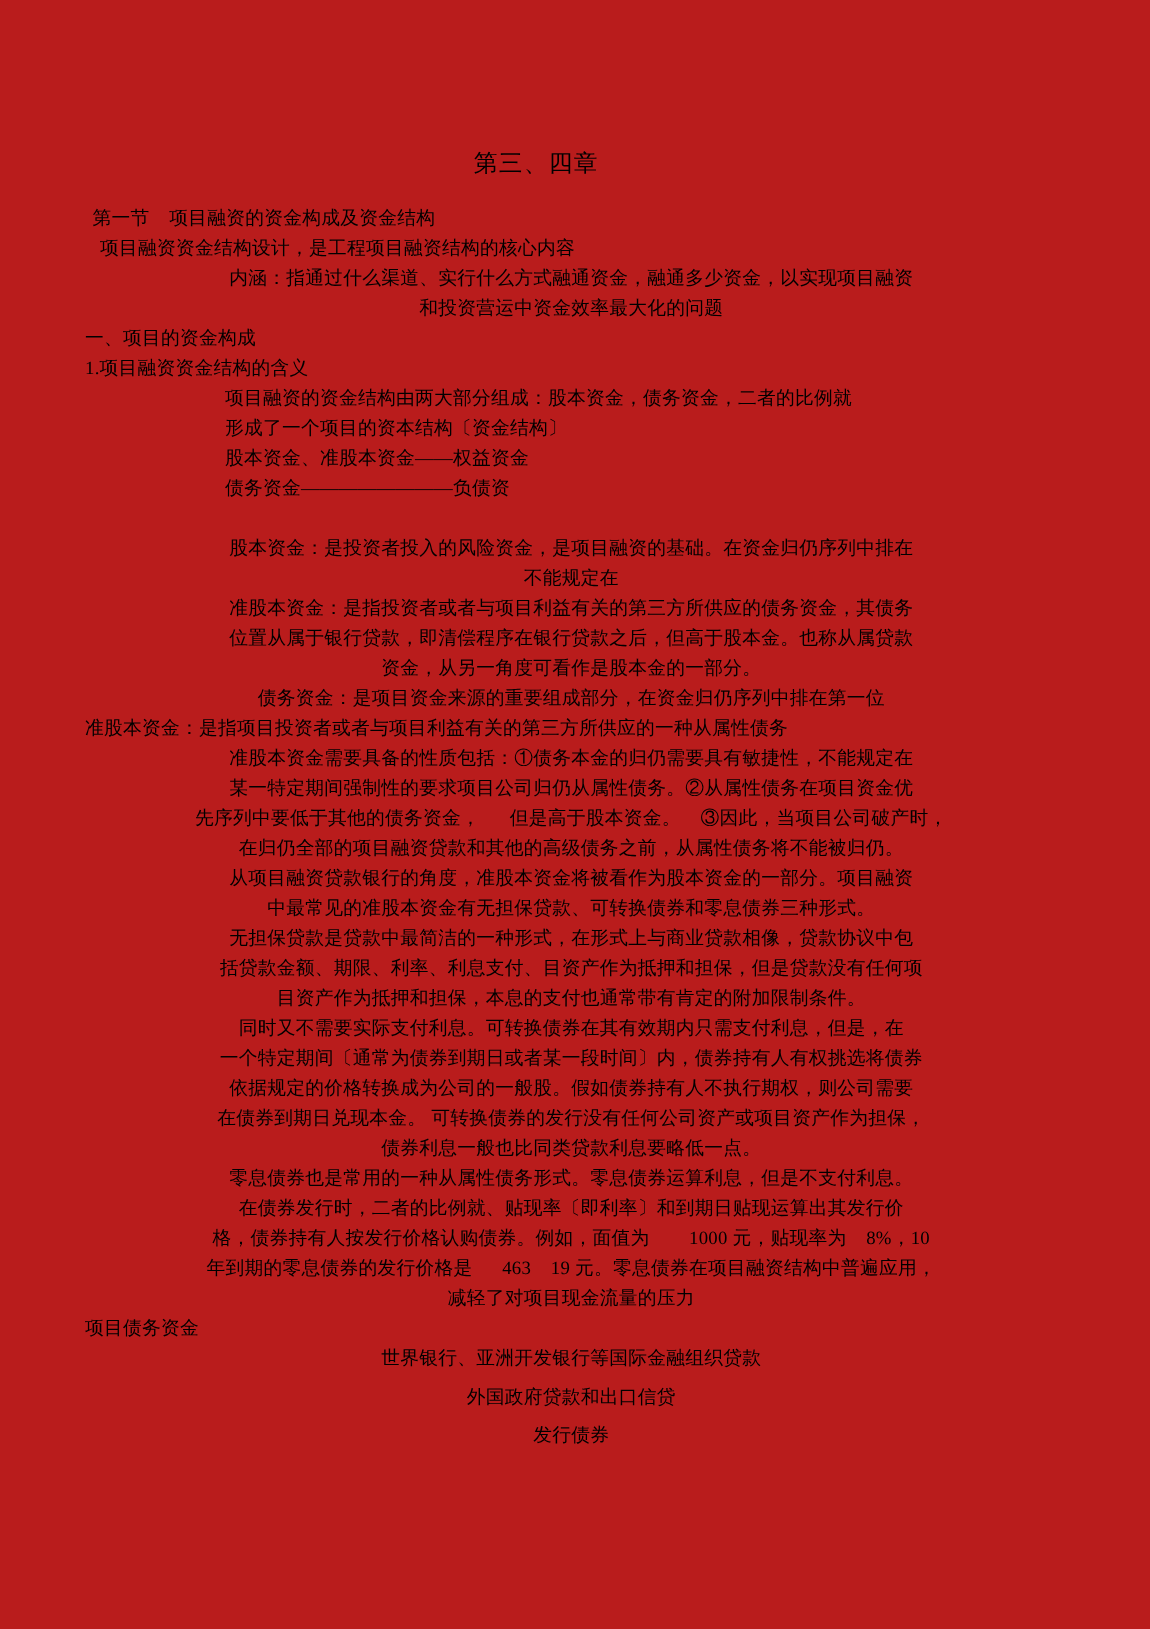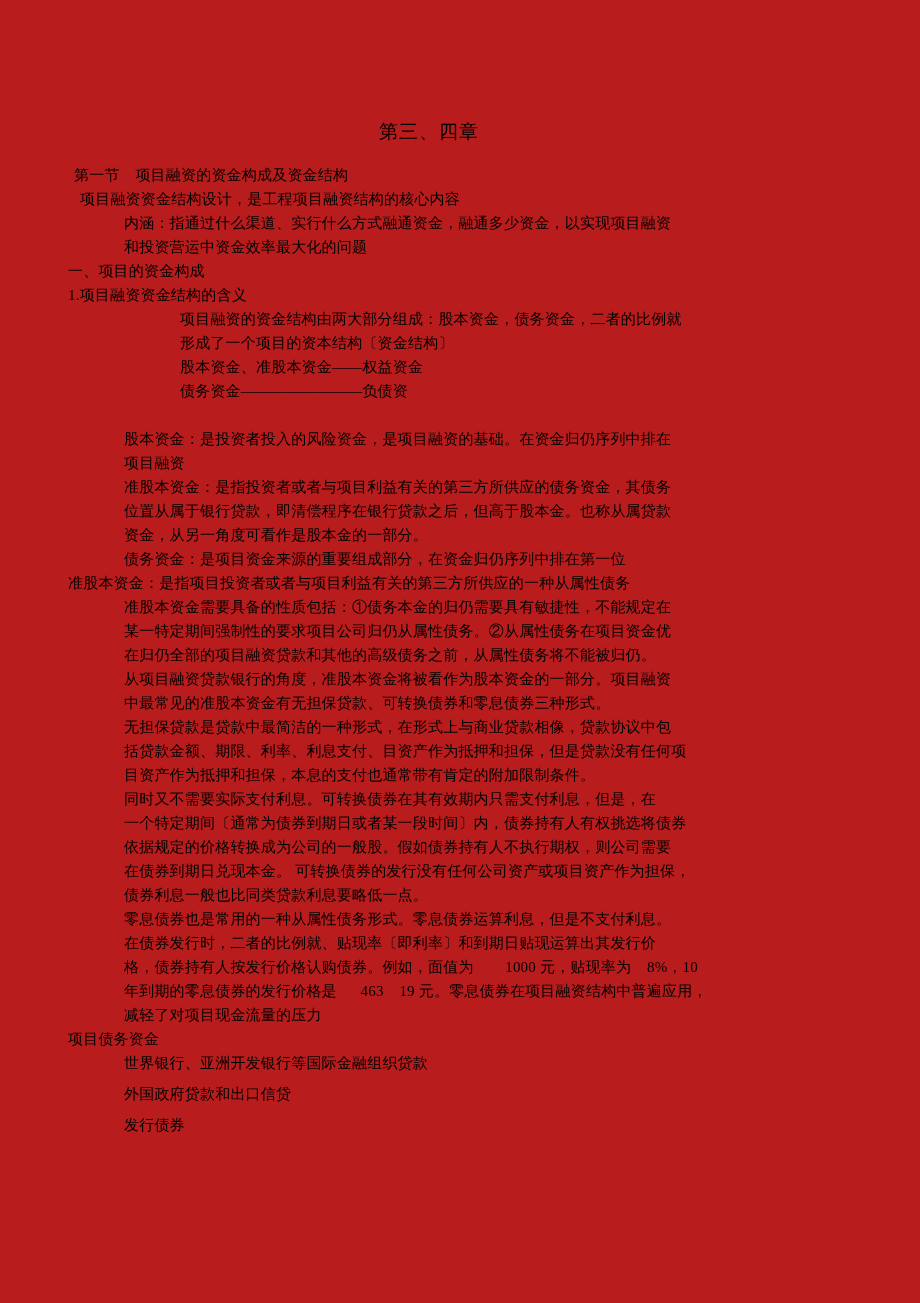--- a/index.html
+++ b/index.html
@@ -34,21 +34,21 @@
     font-size: 15px;
     line-height: 24px;
     min-height: 24px;
     white-space: pre-wrap;
     letter-spacing: 0.2px;
   }
   
   .lv-0 { padding-left: 0px; }    
   .lv-1 { padding-left: 6px; margin-top: 12px; }    
   .lv-2 { padding-left: 12px; }   
-  .lv-3 { padding-left: 56px; }   
+  .lv-3 { padding-left: 56px; text-align: center; }   
   .lv-4 { padding-left: 112px; }  
   .loose { margin-top: 7px; }
   .blank { }
 </style>
 </head>
 <body>
 
 <div class="page">
   <h1 class="doc-title">第三、四章</h1>
   <div>
@@ -57,28 +57,29 @@
       <div class="line lv-3">内涵：指通过什么渠道、实行什么方式融通资金，融通多少资金，以实现项目融资</div>
       <div class="line lv-3">和投资营运中资金效率最大化的问题</div>
       <div class="line lv-0">一、项目的资金构成</div>
       <div class="line lv-0">1.项目融资资金结构的含义</div>
       <div class="line lv-4">项目融资的资金结构由两大部分组成：股本资金，债务资金，二者的比例就</div>
       <div class="line lv-4">形成了一个项目的资本结构〔资金结构〕</div>
       <div class="line lv-4">股本资金、准股本资金——权益资金</div>
       <div class="line lv-4">债务资金————————负债资</div>
       <div class="line lv-3 blank"></div>
       <div class="line lv-3">股本资金：是投资者投入的风险资金，是项目融资的基础。在资金归仍序列中排在</div>
-      <div class="line lv-3">项目融资</div>
+      <div class="line lv-3">不能规定在</div>
       <div class="line lv-3">准股本资金：是指投资者或者与项目利益有关的第三方所供应的债务资金，其债务</div>
       <div class="line lv-3">位置从属于银行贷款，即清偿程序在银行贷款之后，但高于股本金。也称从属贷款</div>
       <div class="line lv-3">资金，从另一角度可看作是股本金的一部分。</div>
       <div class="line lv-3">债务资金：是项目资金来源的重要组成部分，在资金归仍序列中排在第一位</div>
       <div class="line lv-0">准股本资金：是指项目投资者或者与项目利益有关的第三方所供应的一种从属性债务</div>
       <div class="line lv-3">准股本资金需要具备的性质包括：①债务本金的归仍需要具有敏捷性，不能规定在</div>
       <div class="line lv-3">某一特定期间强制性的要求项目公司归仍从属性债务。②从属性债务在项目资金优</div>
+      <div class="line lv-3">先序列中要低于其他的债务资金，      但是高于股本资金。    ③因此，当项目公司破产时，</div>
       <div class="line lv-3">在归仍全部的项目融资贷款和其他的高级债务之前，从属性债务将不能被归仍。</div>
       <div class="line lv-3">从项目融资贷款银行的角度，准股本资金将被看作为股本资金的一部分。项目融资</div>
       <div class="line lv-3">中最常见的准股本资金有无担保贷款、可转换债券和零息债券三种形式。</div>
       <div class="line lv-3">无担保贷款是贷款中最简洁的一种形式，在形式上与商业贷款相像，贷款协议中包</div>
       <div class="line lv-3">括贷款金额、期限、利率、利息支付、目资产作为抵押和担保，但是贷款没有任何项</div>
       <div class="line lv-3">目资产作为抵押和担保，本息的支付也通常带有肯定的附加限制条件。</div>
       <div class="line lv-3">同时又不需要实际支付利息。可转换债券在其有效期内只需支付利息，但是，在</div>
       <div class="line lv-3">一个特定期间〔通常为债券到期日或者某一段时间〕内，债券持有人有权挑选将债券</div>
       <div class="line lv-3">依据规定的价格转换成为公司的一般股。假如债券持有人不执行期权，则公司需要</div>
       <div class="line lv-3">在债券到期日兑现本金。 可转换债券的发行没有任何公司资产或项目资产作为担保，</div>

